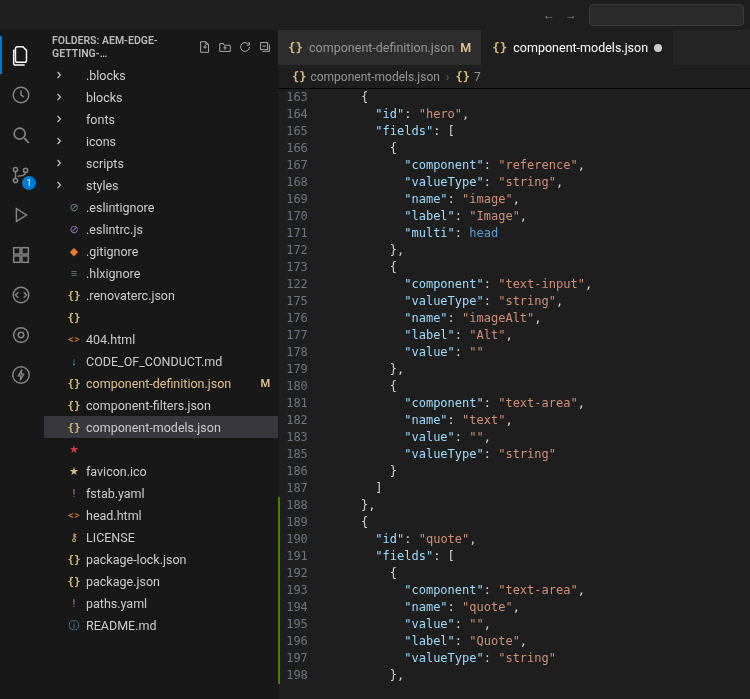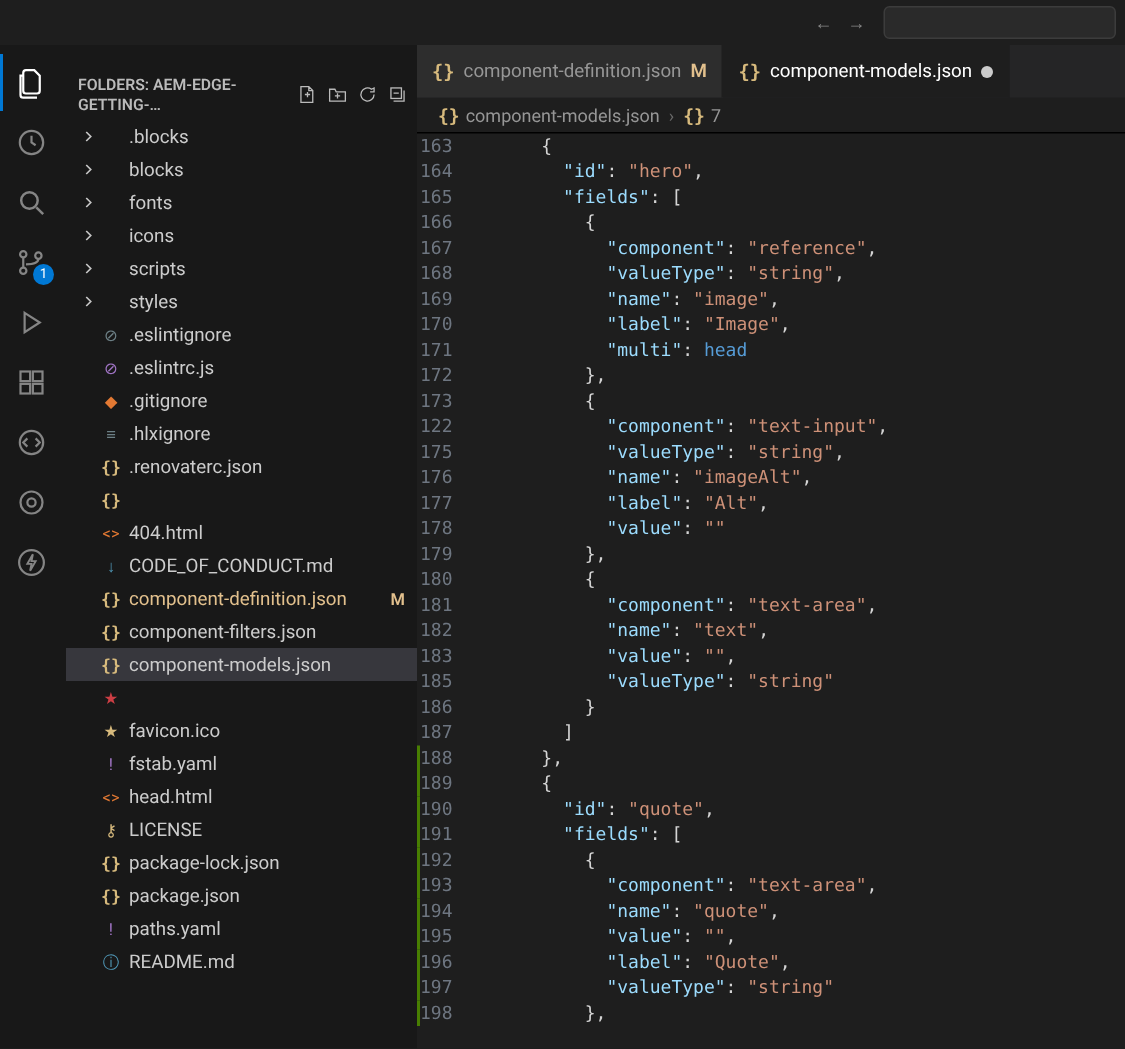--- a/index.html
+++ b/index.html
@@ -64,21 +64,21 @@
 
   .sidebar {
     width: 236px;
     background: #181818;
     display:flex; flex-direction:column;
     overflow:hidden;
   }
   .sidebar-header {
     display:flex; align-items:center; justify-content:space-between;
     height:34px; padding:0 6px 0 10px;
-    color:#bbbbbb; font-size:10.5px; font-weight:600;margin-top:16px;
+    color:#bbbbbb; font-size:10.5px; font-weight:600;
   }
   .sidebar-actions { display:flex; gap:6px; color:#bbbbbb;}
   .sidebar-actions svg { width:14px; height:14px; cursor:pointer; }
 
   .tree { flex:1; overflow:auto; padding-left:2px;}
   .tree-row {
     display:flex; align-items:center; height:22px; font-size:12.5px;
     color:#cccccc; cursor:pointer; white-space:nowrap;
     padding-right:8px;
   }
@@ -118,21 +118,21 @@
     padding:0 14px; color:#969696; font-size:12px;
     border-bottom:1px solid #000000;
   }
   .breadcrumb .br-item { display:flex; align-items:center; gap:4px; }
   .breadcrumb .br-sep { color:#6a6a6a; }
 
   .editor { flex:1; display:flex; font-family:"Menlo","Consolas",monospace; font-size:12px; line-height:17px; overflow:auto;}
 
   .line { display:flex; }
   .line .d { width:2px; }
-  .line .n { width:48px; text-align:left; padding-right:14px; color:#6e7681; }
+  .line .n { width:48px; text-align:center; padding-right:14px; color:#6e7681; }
   .line .c { flex:1; white-space:pre; padding-left:4px; }
   .diff-add { background:#487e02; }
 
   .tok-punc  { color:#d4d4d4; }
   .tok-key   { color:#9cdcfe; }
   .tok-str   { color:#ce9178; }
   .tok-false { color:#569cd6; }
 
   ::-webkit-scrollbar { width:10px; height:10px; }
   ::-webkit-scrollbar-thumb { background:#424242; }

